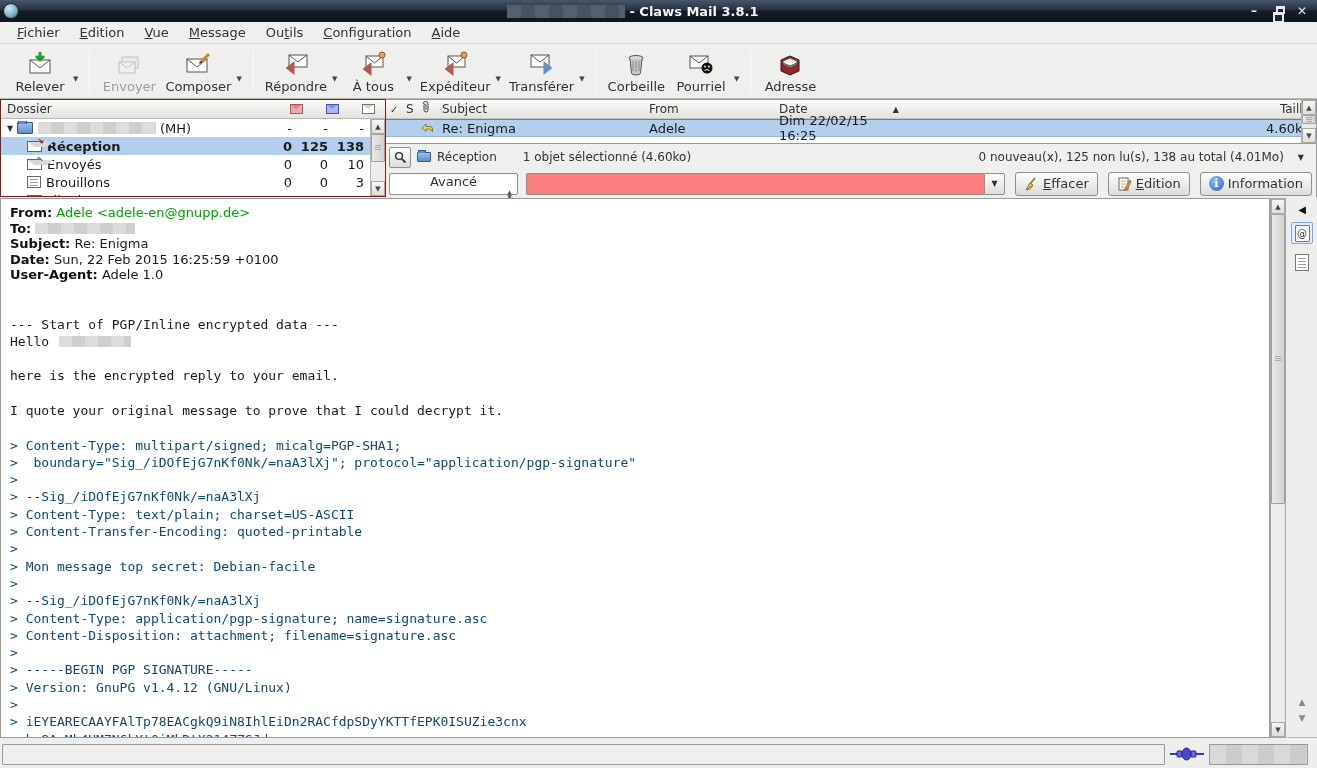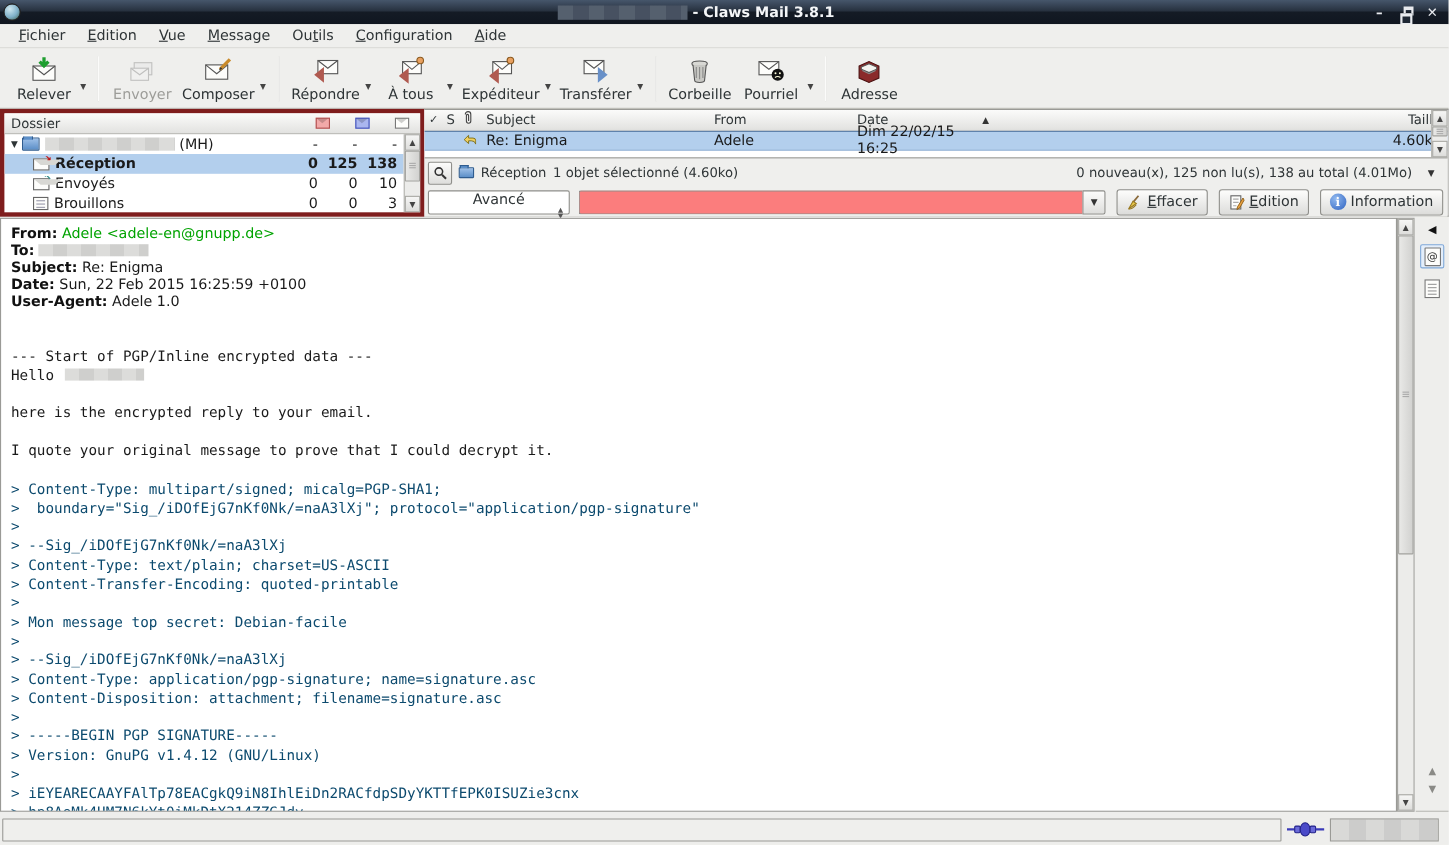--- a/index.html
+++ b/index.html
@@ -36,21 +36,21 @@
   .t-ico { height:28px; display:flex; align-items:center; justify-content:center; }
   .t-label { font-size:13px; color:#2e3436; margin-top:1px; white-space:nowrap; }
   .t-item.disabled .t-label { color:#9d9d99; }
   .t-item.disabled svg { opacity:.45; filter:grayscale(1); }
   .t-dd { font-size:7px; color:#444; margin-left:5px; align-self:center; margin-top:14px; }
   .t-sep { width:1px; background:#c3c3bf; border-right:1px solid #fbfbfa; margin:5px 7px; }
 
   
   #toppanes { position:absolute; top:99px; left:0; width:1317px; height:98px; }
   #folderpane { position:absolute; left:0; top:0; width:386px; height:98px; background:#fff;
-    border:4px solid #7f1d1d; overflow:hidden; }
+    border:1px solid #7f1d1d; overflow:hidden; }
   .colhead { height:19px; background:linear-gradient(#fbfbfa,#e2e2e0); border-bottom:1px solid #b9b9b4;
     display:flex; align-items:center; font-size:12px; color:#2e3436; }
   #fp-head { padding-left:6px; }
   #fp-head .fp-name { flex:1; }
   .fp-colicon { width:36px; display:flex; justify-content:flex-end; padding-right:10px; }
   .fp-rows { position:absolute; top:19px; left:0; right:15px; bottom:0; overflow:hidden; }
   .fp-row { height:18px; display:flex; align-items:center; font-size:13px; white-space:nowrap; }
   .fp-row.selected { background:#b3cfed; font-weight:bold; }
   .fp-name-cell { flex:1; display:flex; align-items:center; overflow:hidden; }
   .fp-num { width:36px; text-align:right; padding-right:6px; }
@@ -105,21 +105,21 @@
   .replied-ico { width:12px; height:10px; }
 
   
   #liststatus { position:absolute; left:0; top:43px; right:0; height:27px; background:#efefed;
     border-top:1px solid #9a9a96; display:flex; align-items:center; padding:0 8px 0 3px; gap:6px; }
   .mag-btn { width:22px; height:21px; background:linear-gradient(#fcfcfb,#dededc); border:1px solid #8f8f8b;
     border-radius:2px; display:flex; align-items:center; justify-content:center; }
   .folder-sm { width:14px; height:10px; background:linear-gradient(#9ec0e8,#5c8fc8); border:1px solid #2f5c8f; border-radius:1px; position:relative; }
   .folder-sm::before { content:""; position:absolute; top:-3px; left:0; width:6px; height:2px; background:#5c8fc8; border:1px solid #2f5c8f; border-bottom:none; }
   .ls-text { font-size:12px; color:#2e3436; }
-  .ls-sel { margin-left:0; }
+  .ls-sel { margin-left:20px; }
   .ls-right { margin-left:auto; display:flex; align-items:center; gap:14px; }
   .ls-dd { font-size:8px; color:#333; padding-right:4px; }
 
   
   #searchrow { position:absolute; left:0; top:70px; right:0; height:27px; background:#efefed;
     display:flex; align-items:center; padding:0 4px 0 3px; }
   .combo { width:136px; height:22px; background:#fff; border:1px solid #8f8f8b; border-radius:2px;
     display:flex; align-items:center; padding:0 4px; font-size:13px; color:#2e3436;flex-direction:column; }
   .combo .spin { margin-left:auto; display:flex; flex-direction:column; line-height:5px; font-size:6px; color:#555; padding-right:1px; }
   .search-entry { margin-left:8px; height:22px; width:485px; background:#fb7d7d; border:1px solid #8f8f8b;

